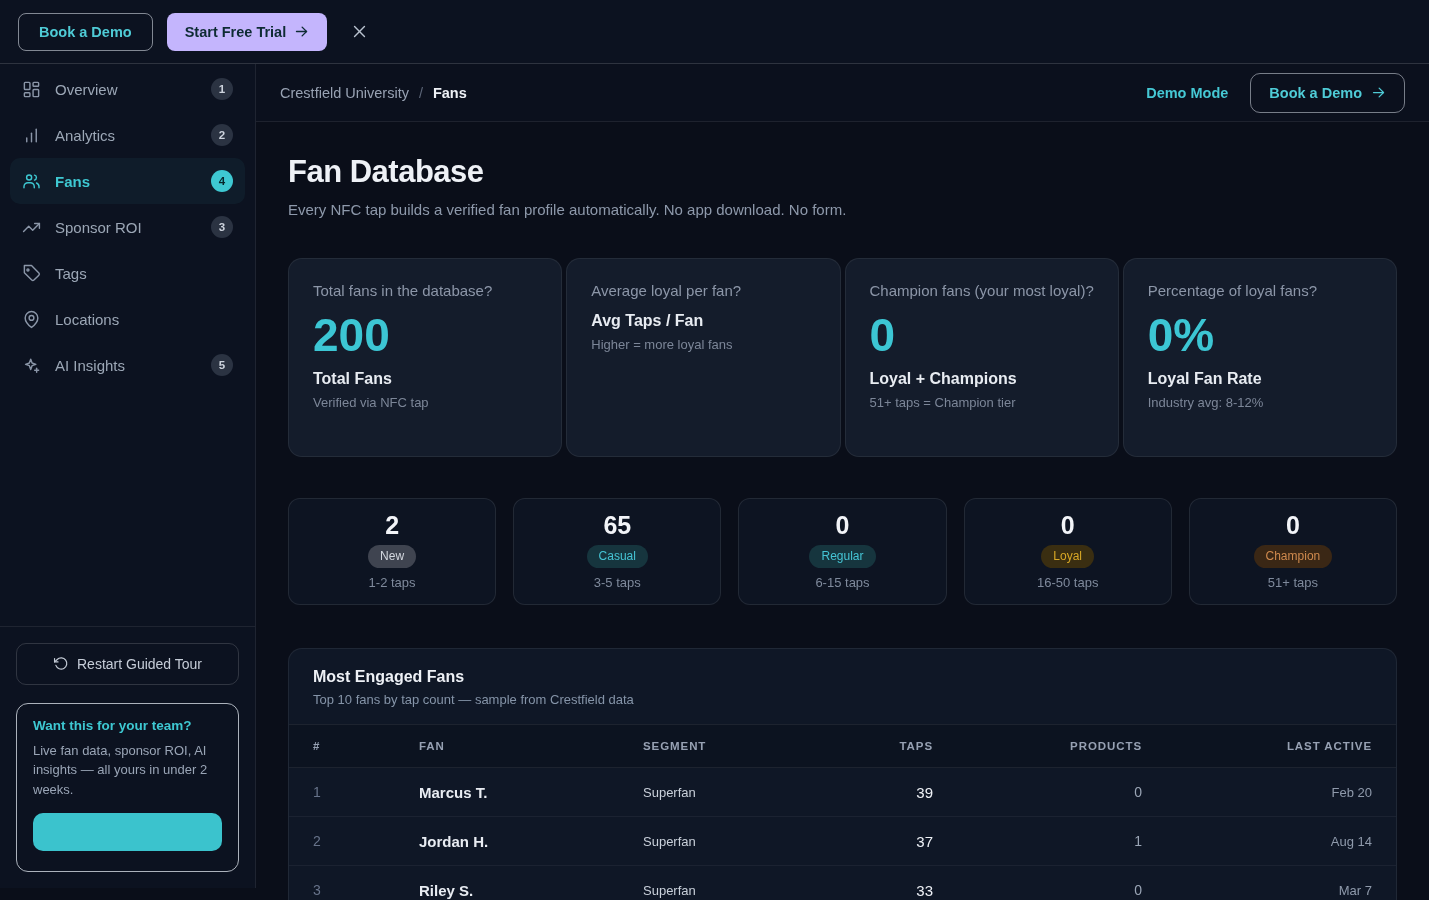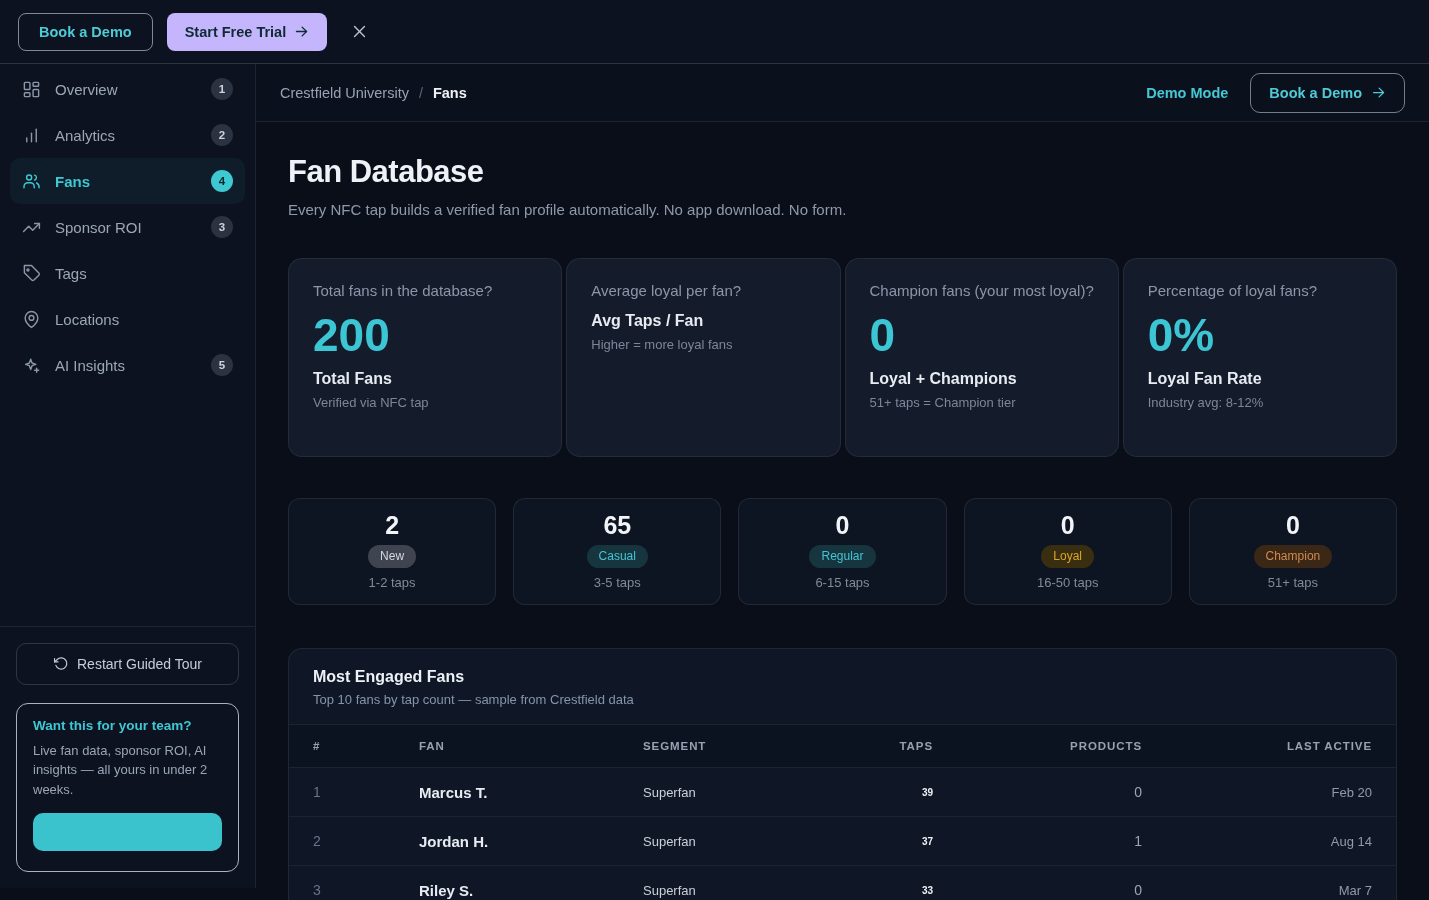--- a/index.html
+++ b/index.html
@@ -141,21 +141,21 @@
   .tgrid { display:grid; grid-template-columns:106px 224px 230px 1fr 209px 230px; align-items:center; padding:0 24px; }
   .thead-row {
     background:#0c1320; height:44px;
     border-top:1px solid rgba(255,255,255,0.07); border-bottom:1px solid rgba(255,255,255,0.07);
   }
   .th { font-size:11.5px; font-weight:600; color:#97a1b3; letter-spacing:0.08em; }
   .trow { height:49px; border-bottom:1px solid rgba(255,255,255,0.05); cursor:pointer; }
   .td-rank { font-size:14px; color:#67738a; }
   .td-fan { font-size:15px; font-weight:600; color:#e8ecf2; }
   .td-seg { font-size:13px; color:#c9d0da; }
-  .td-taps { font-size:10px; font-weight:700; color:#eef1f6; }
+  .td-taps { font-size:15px; font-weight:400; color:#eef1f6; }
   .td-prod { font-size:14px; color:#9aa5b5; }
   .td-last { font-size:13px; color:#8f9aab; }
   .right { text-align:right; }
 </style>
 </head>
 <body>
 
 <div class="banner">
   <div class="banner-right">
     <button class="btn-outline-banner">Book a Demo</button>

